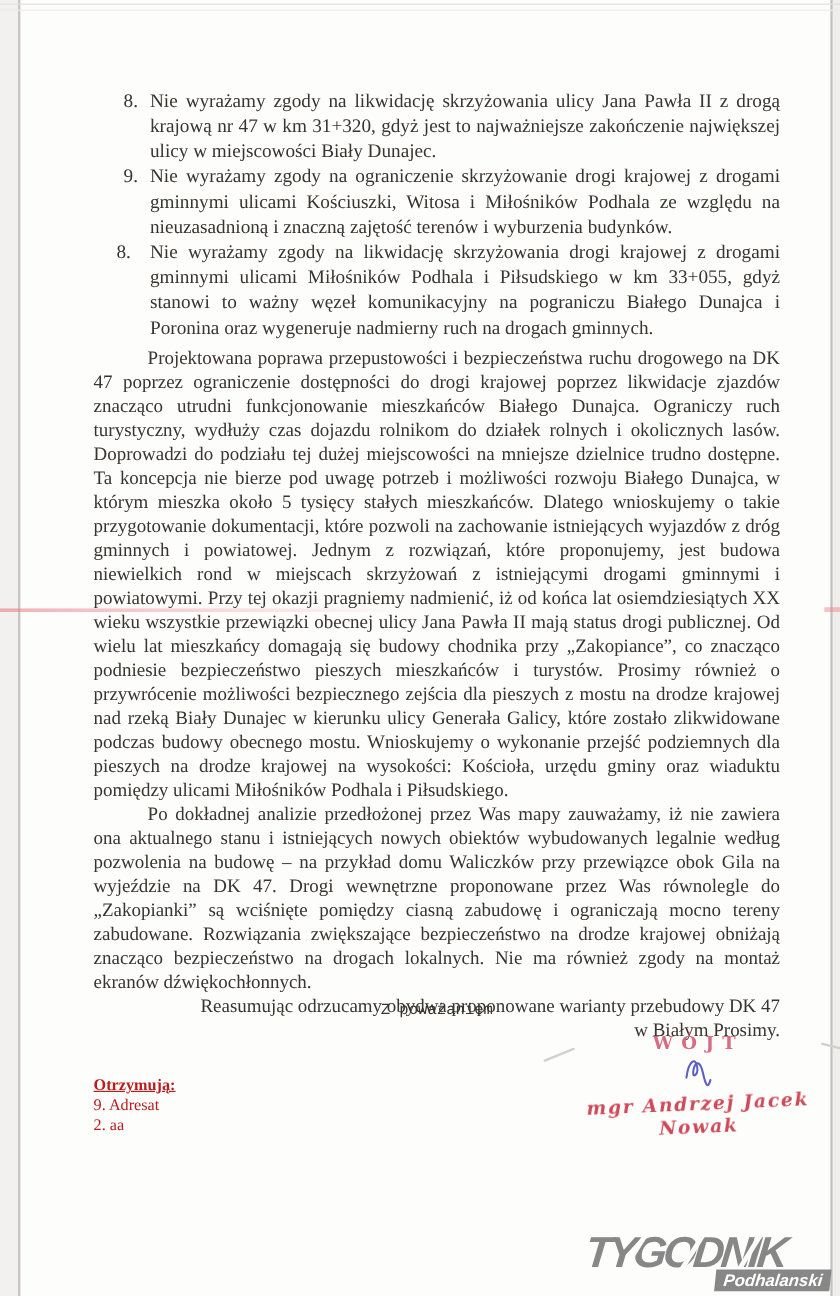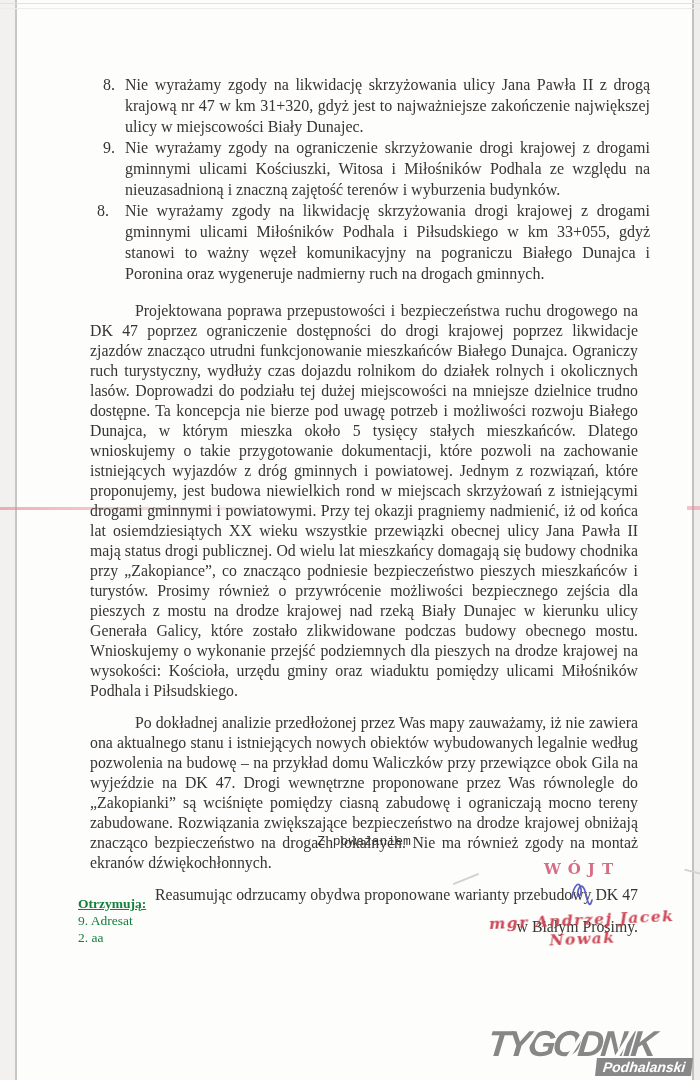--- a/index.html
+++ b/index.html
@@ -21,37 +21,37 @@
   
   .scan-text{filter:blur(0.25px);}
   
   .objections{position:absolute;left:97px;top:74px;width:553px;font-size:16px;line-height:21px;}
   .obj-item{display:flex;}
   .obj-num{flex:none;width:28px;padding-left:6px;box-sizing:border-box;}
   .obj-item.tens .obj-num{padding-left:0;}
   .obj-text{flex:1;text-align:justify;}
   
   .letter-body{position:absolute;left:78px;top:289px;width:572px;font-size:15.8px;line-height:20px;}
-  .letter-body p{margin:12px;text-align:justify;text-indent:45px;}
+  .letter-body p{margin:0;text-align:justify;text-indent:45px;}
   .letter-body p.short{text-align:right;}
   .letter-body p.noindent{text-indent:0;}
   .closing{position:absolute;left:78px;top:834px;width:572px;text-align:center;font-size:13px;font-family:Liberation Mono, monospace;}
   
   .stamp{position:absolute;left:462px;top:860px;width:240px;text-align:center;}
   .stamp-title{font-family:"DejaVu Serif",serif;font-weight:bold;font-size:15px;
     letter-spacing:7px;color:#d46079;opacity:.92;filter:blur(.2px);}
   .stamp-sig{height:34px;margin-top:-2px;position:relative;}
   .stamp-name{font-family:"DejaVu Serif",serif;font-weight:bold;font-style:italic;
     font-size:15.5px;letter-spacing:1.5px;color:#cb4150;opacity:.95;
     transform:rotate(-2.5deg);filter:blur(.2px);}
   .pencil{position:absolute;height:2px;background:#d4d1cc;border-radius:2px;}
   .pencil.p1{width:28px;left:-10px;top:18px;transform:rotate(-22deg);}
   .pencil.p2{width:28px;left:222px;top:12px;transform:rotate(14deg);}
   
-  .distribution{position:absolute;left:78px;top:895px;font-size:13.5px;line-height:17px;color:#15803d;}
+  .distribution{position:absolute;left:78px;top:895px;font-size:13.5px;line-height:17px;color:#b91c1c;}
   .dist-heading{font-weight:bold;text-decoration:underline;}
   
   .watermark{position:absolute;right:2px;bottom:0;width:210px;height:56px;}
   .wm-word{position:absolute;left:0;top:2px;font-family:"Liberation Sans",sans-serif;
     font-weight:bold;font-style:italic;font-size:36px;line-height:1;
     letter-spacing:-3px;color:#878787;transform:skewX(-6deg);white-space:nowrap;}
   .wm-stripe{position:absolute;width:4px;height:42px;background:#fdfdfc;top:0;transform:rotate(32deg);}
   .wm-stripe.s1{left:38px;}
   .wm-stripe.s2{left:86px;}
   .wm-stripe.s3{left:134px;}

